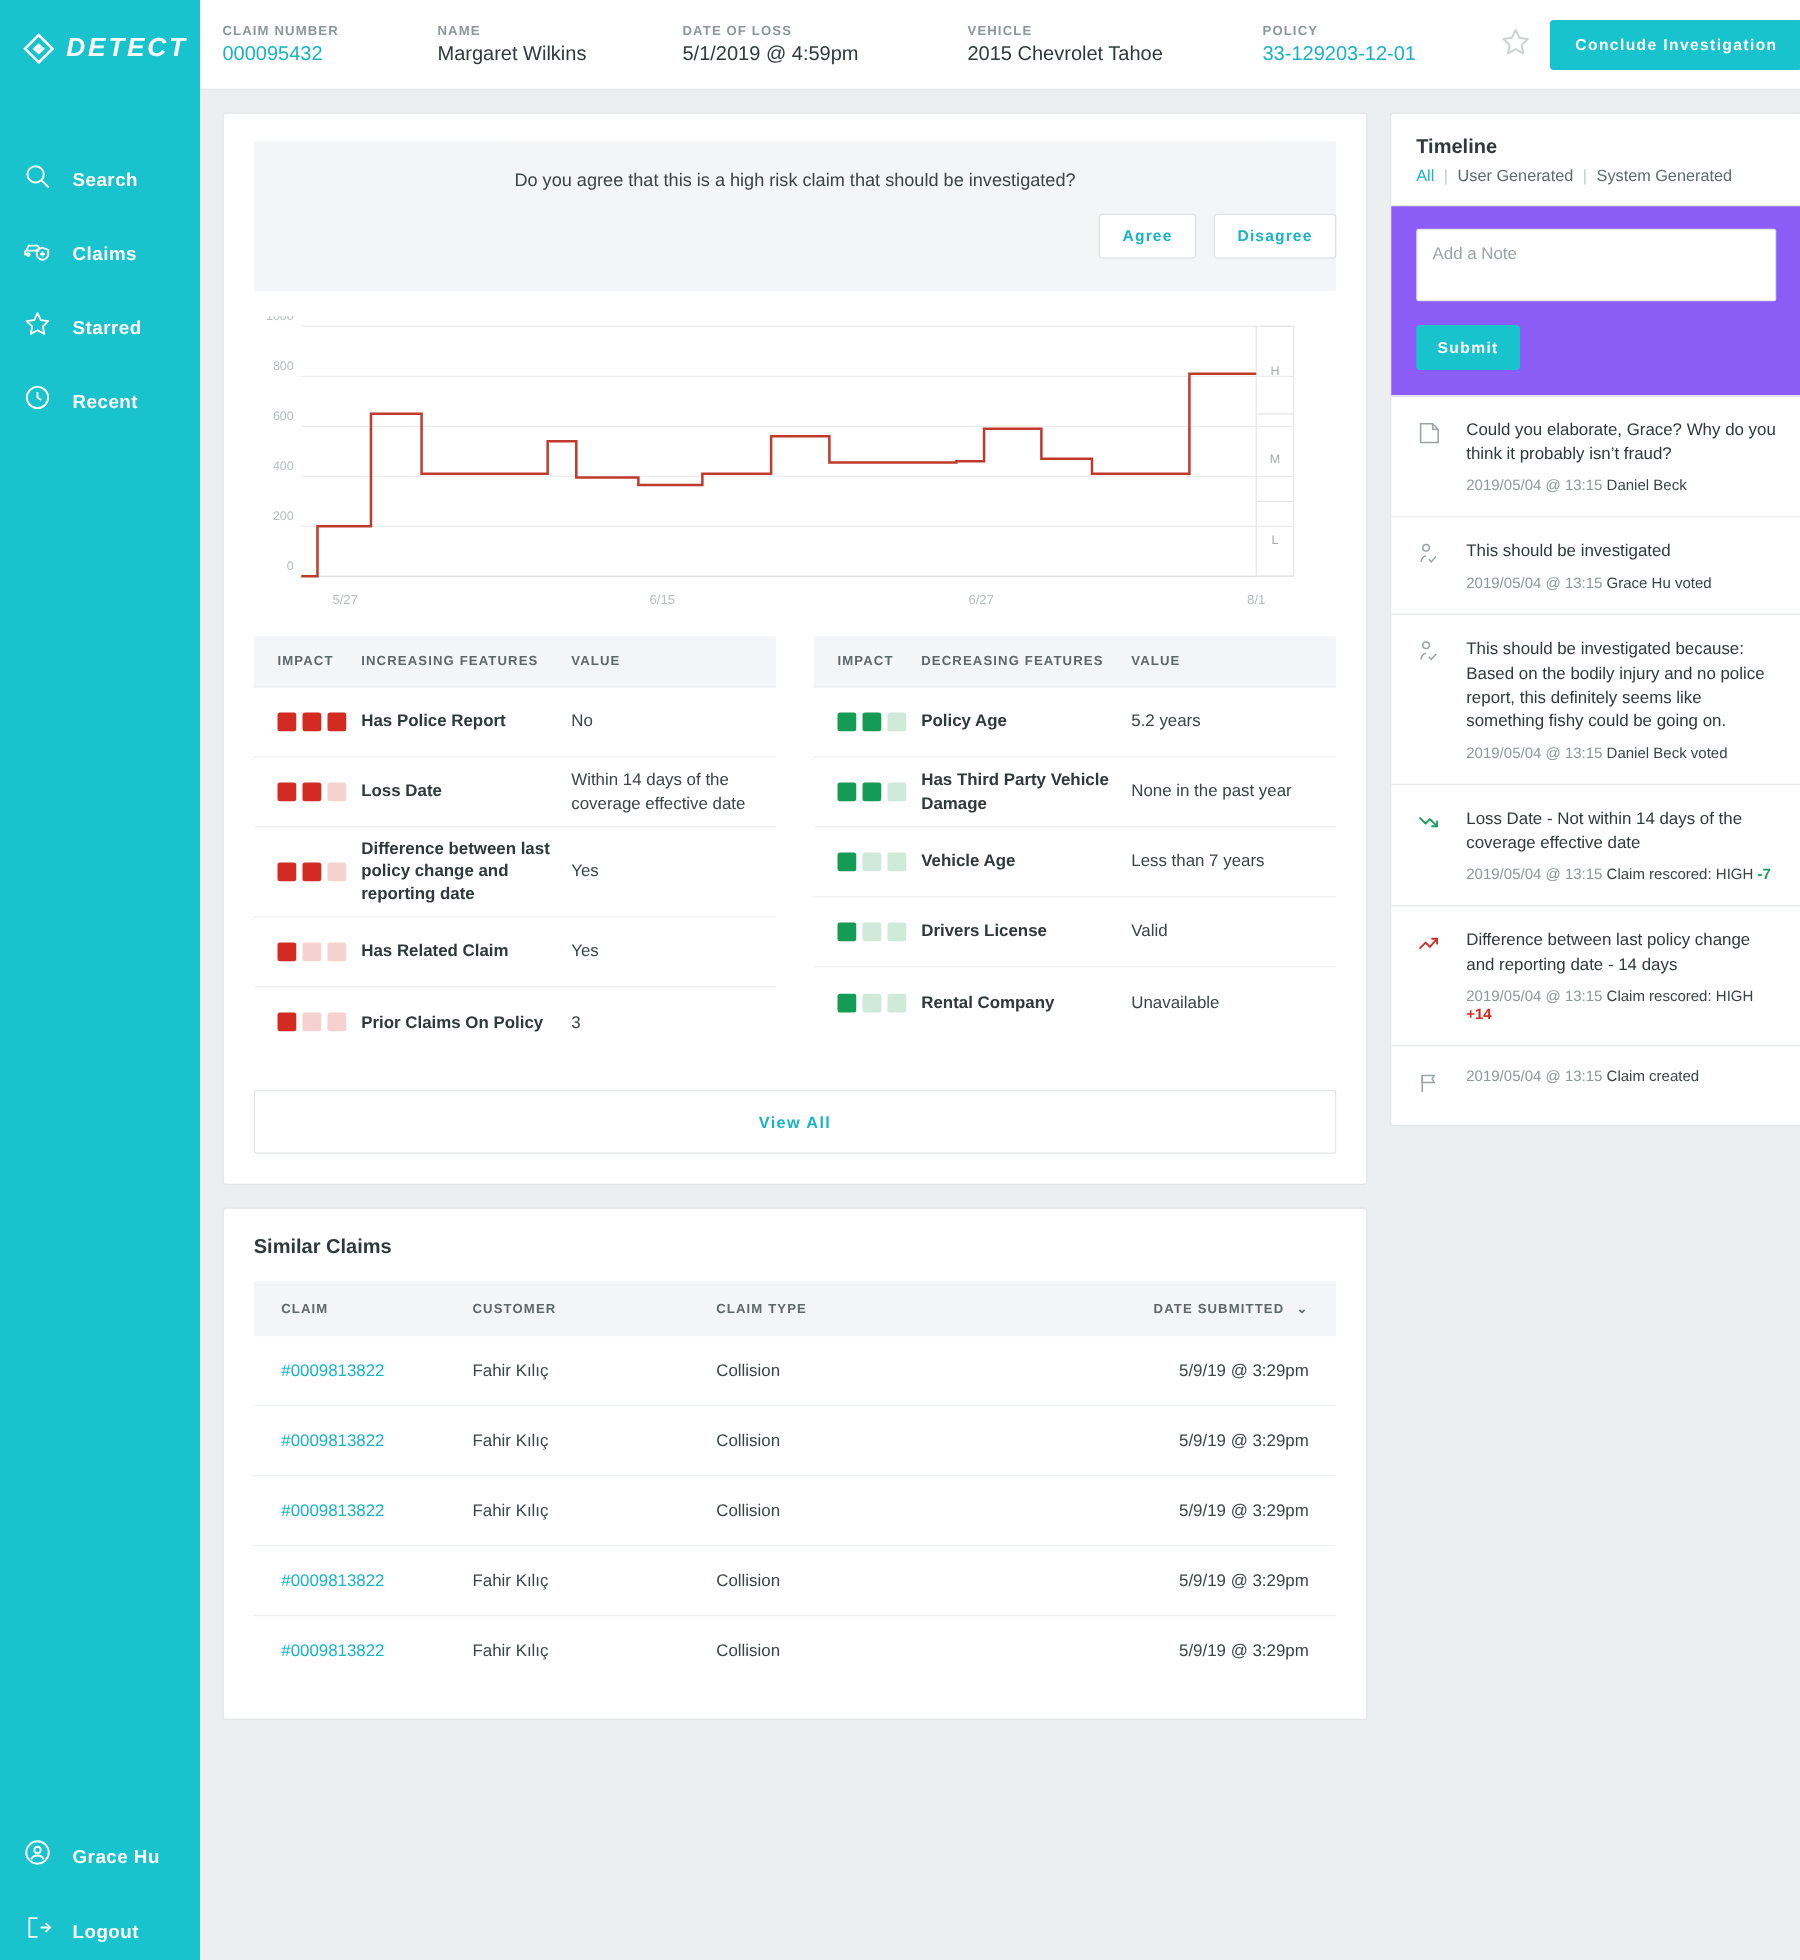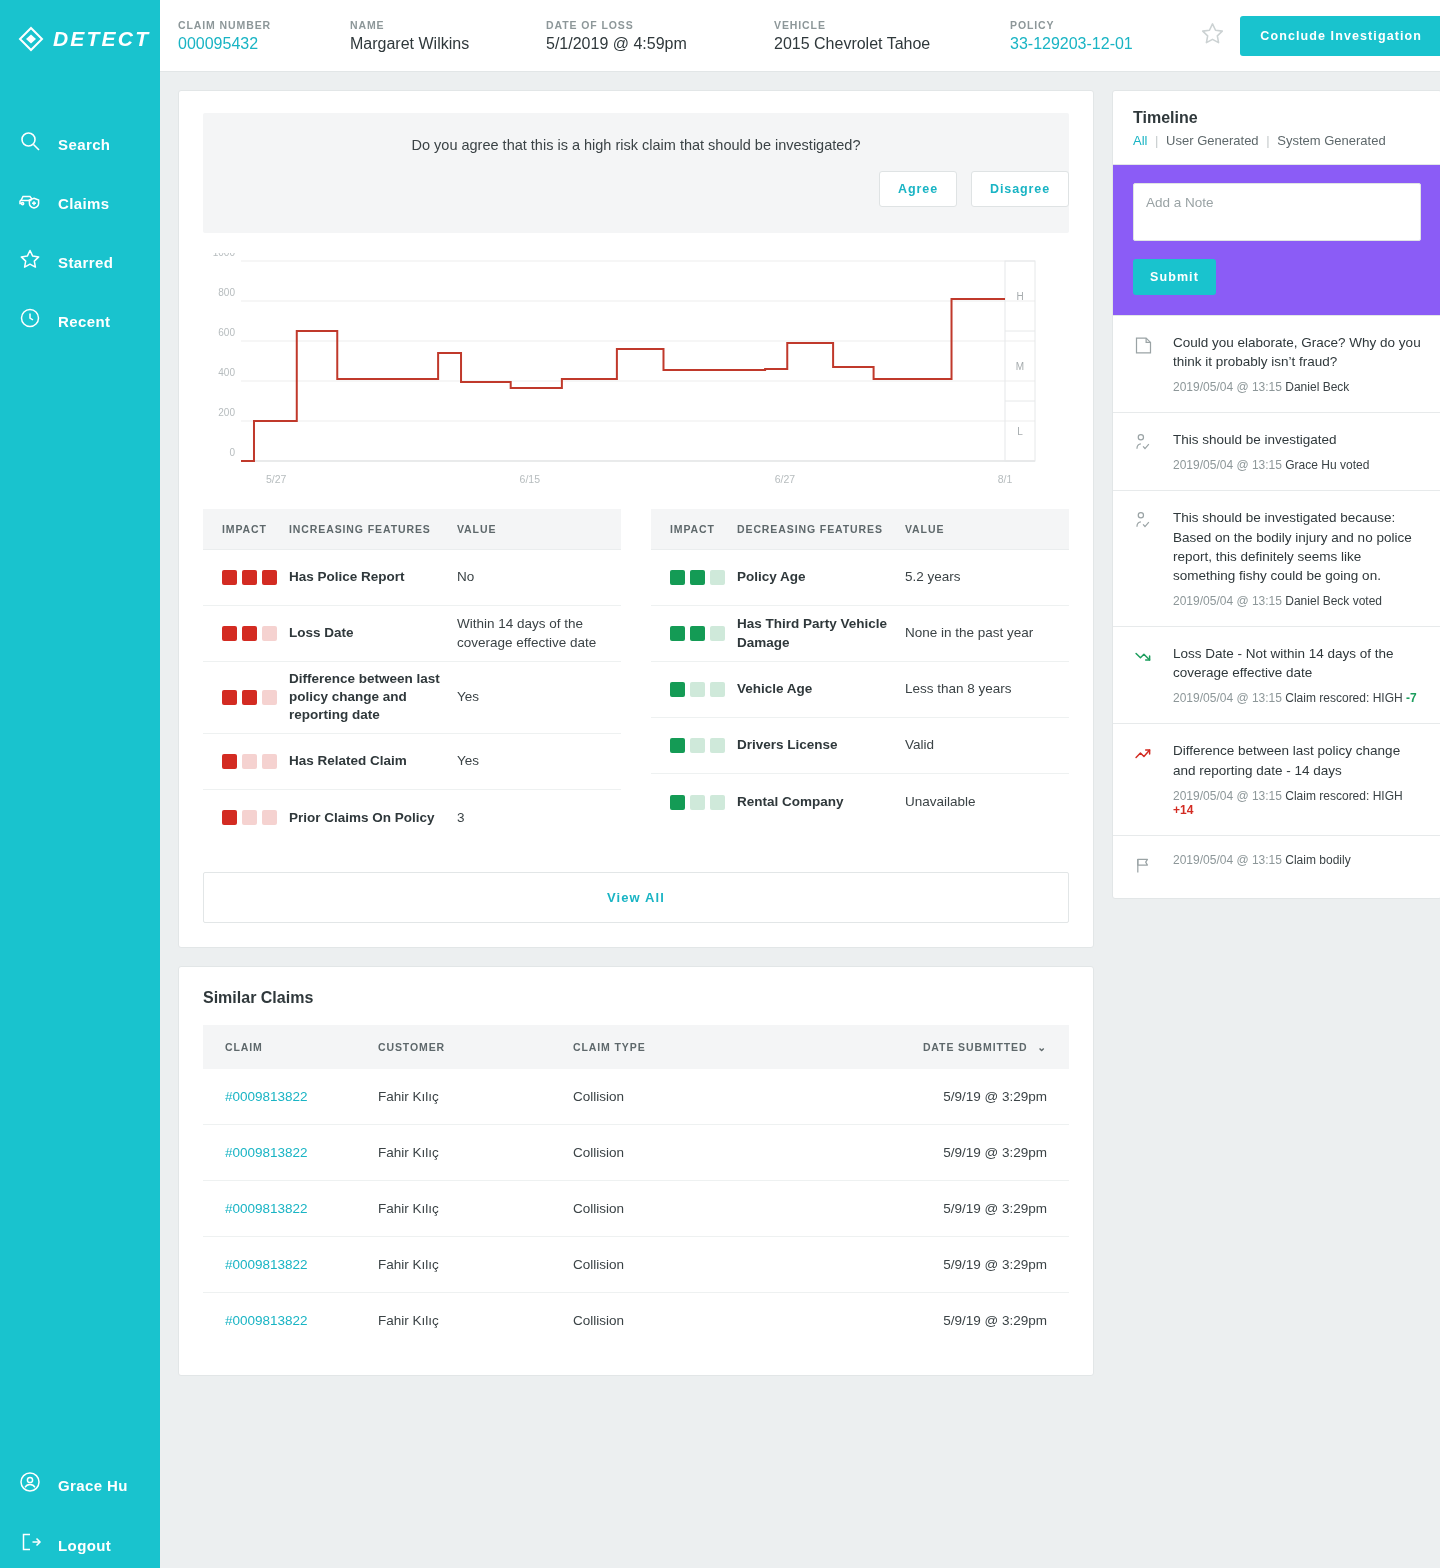--- a/index.html
+++ b/index.html
@@ -439,21 +439,21 @@
                   </div>
                   <div class="ft-tr">
                     <div class="c-impact">
                       <div class="sq-group">
                         <span class="sq" style="background: rgb(20, 155, 85);"></span>
                         <span class="sq" style="background: rgb(207, 233, 218);"></span>
                         <span class="sq" style="background: rgb(207, 233, 218);"></span>
                       </div>
                     </div>
                     <div class="c-feat ft-name">Vehicle Age</div>
-                    <div class="c-val ft-val">Less than 8 years</div>
+                    <div class="c-val ft-val">Less than 7 years</div>
                   </div>
                   <div class="ft-tr">
                     <div class="c-impact">
                       <div class="sq-group">
                         <span class="sq" style="background: rgb(20, 155, 85);"></span>
                         <span class="sq" style="background: rgb(207, 233, 218);"></span>
                         <span class="sq" style="background: rgb(207, 233, 218);"></span>
                       </div>
                     </div>
                     <div class="c-feat ft-name">Drivers License</div>
@@ -593,21 +593,21 @@
                   <div class="tl-text">Difference between last policy change and reporting date - 14 days</div>
                   <div class="tl-meta"><span>2019/05/04 @ 13:15 </span><span class="who">Claim rescored: HIGH</span><span class="inc"> +14</span></div>
                 </div>
               </div>
               <div class="tl-item tl-flagonly">
                 <div class="tl-ico"><svg viewBox="0 0 24 24" width="21" height="21" fill="none" stroke="#9aa3a5" stroke-width="1.4" stroke-linejoin="round">
                     <path d="M5.5 20V4.5"></path>
                     <path d="M5.5 5h11l-2 3.2 2 3.3h-11z"></path>
                   </svg></div>
                 <div>
-                  <div class="tl-meta"><span>2019/05/04 @ 13:15 </span><span class="who">Claim bodily</span></div>
+                  <div class="tl-meta"><span>2019/05/04 @ 13:15 </span><span class="who">Claim created</span></div>
                 </div>
               </div>
             </div>
         </section>
       </div>
 
     </div>
   </div>
 </div>
 

